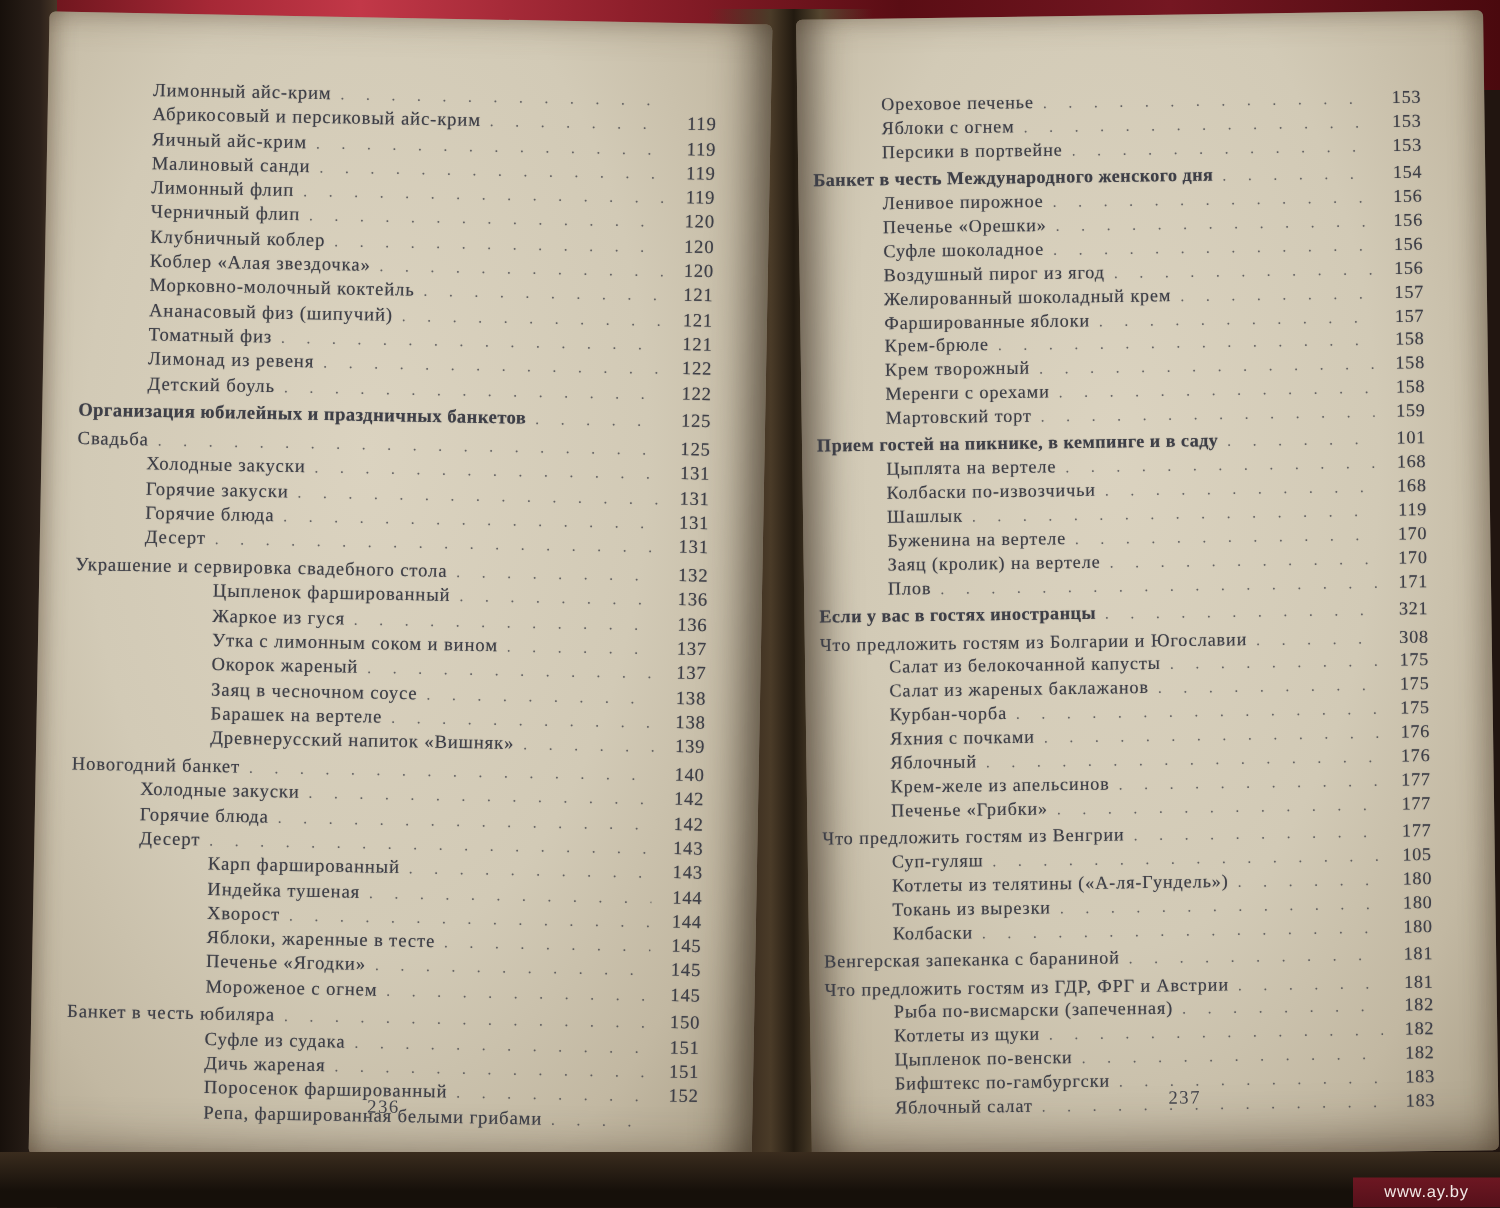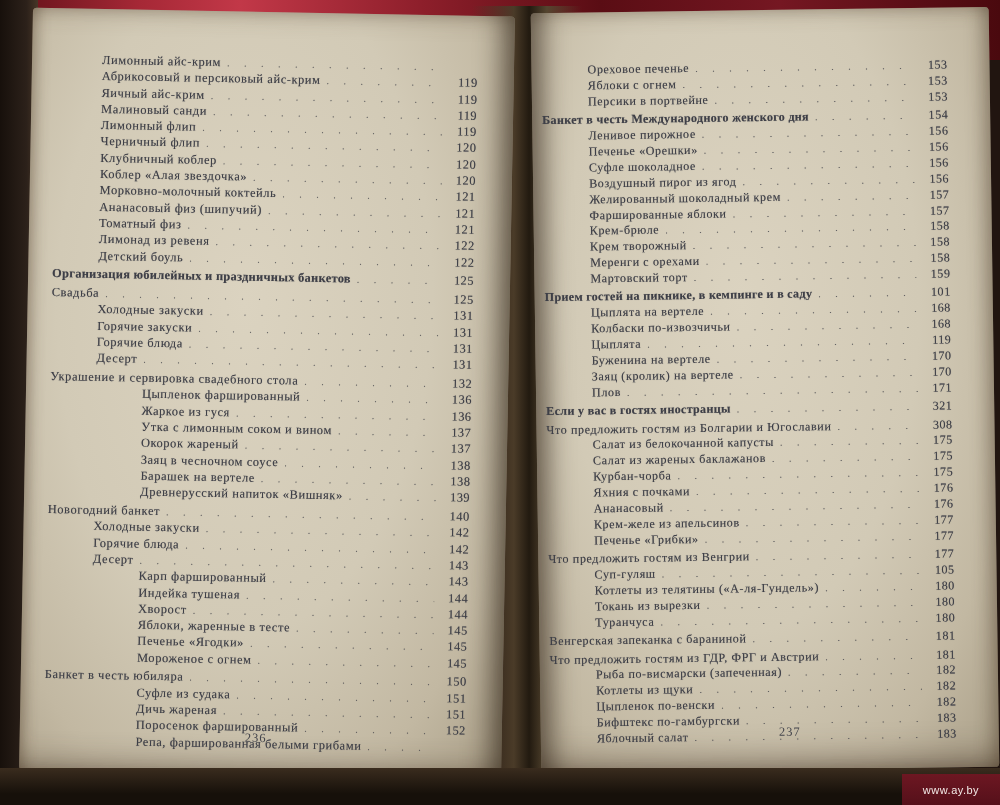--- a/index.html
+++ b/index.html
@@ -38,21 +38,21 @@
   .row.i2 .lab{margin-left:92px;}
   .row.b .lab{font-weight:bold;letter-spacing:.3px;}
   .lab{flex:0 0 auto;letter-spacing:.6px;}
   .dots{flex:1 1 auto;overflow:hidden;margin:0 6px;opacity:.75;letter-spacing:6px;font-size:10px;}
   .dots::after{content:". . . . . . . . . . . . . . . . . . . . . . . . . . . . . . . .";}
   .pg{flex:0 0 auto;min-width:28px;text-align:right;letter-spacing:.5px;}
   .folio{position:absolute;left:0;right:0;text-align:center;font-size:12.5px;
        letter-spacing:1px;color:#44454c;}
   .page-left  .folio{bottom:28px;padding-right:10px;}
   .page-right .folio{bottom:30px;padding-left:40px;}
-  .watermark{position:absolute;right:0;bottom:0;width:98px;height:31px;
+  .watermark{position:absolute;right:0;bottom:0;width:98px;height:20px;
        background:linear-gradient(180deg,#6d1722,#55101a);display:flex;align-items:center;
        justify-content:center;color:#f2e9e6;font-family:"Liberation Sans","DejaVu Sans",sans-serif;
        font-size:11px;letter-spacing:.5px;}
 </style>
 </head>
 <body>
 
 <div class="backdrop-top"></div>
 <div class="backdrop-left"></div>
 <div class="gutter"></div>
@@ -354,21 +354,21 @@
         <span class="lab">Цыплята на вертеле</span>
         <span class="dots"></span>
         <span class="pg">168</span>
       </div>
       <div class="row i1">
         <span class="lab">Колбаски по-извозчичьи</span>
         <span class="dots"></span>
         <span class="pg">168</span>
       </div>
       <div class="row i1">
-        <span class="lab">Цыплята</span>
+        <span class="lab">Шашлык</span>
         <span class="dots"></span>
         <span class="pg">119</span>
       </div>
       <div class="row i1">
         <span class="lab">Буженина на вертеле</span>
         <span class="dots"></span>
         <span class="pg">170</span>
       </div>
       <div class="row i1">
         <span class="lab">Заяц (кролик) на вертеле</span>
@@ -404,21 +404,21 @@
         <span class="lab">Курбан-чорба</span>
         <span class="dots"></span>
         <span class="pg">175</span>
       </div>
       <div class="row i1">
         <span class="lab">Яхния с почками</span>
         <span class="dots"></span>
         <span class="pg">176</span>
       </div>
       <div class="row i1">
-        <span class="lab">Ананасовый</span>
+        <span class="lab">Яблочный</span>
         <span class="dots"></span>
         <span class="pg">176</span>
       </div>
       <div class="row i1">
         <span class="lab">Крем-желе из апельсинов</span>
         <span class="dots"></span>
         <span class="pg">177</span>
       </div>
       <div class="row i1">
         <span class="lab">Печенье «Грибки»</span>
@@ -439,21 +439,21 @@
         <span class="lab">Котлеты из телятины («А-ля-Гундель»)</span>
         <span class="dots"></span>
         <span class="pg">180</span>
       </div>
       <div class="row i1">
         <span class="lab">Токань из вырезки</span>
         <span class="dots"></span>
         <span class="pg">180</span>
       </div>
       <div class="row i1">
-        <span class="lab">Туранчуса</span>
+        <span class="lab">Колбаски</span>
         <span class="dots"></span>
         <span class="pg">180</span>
       </div>
       <div class="row i0">
         <span class="lab">Венгерская запеканка с бараниной</span>
         <span class="dots"></span>
         <span class="pg">181</span>
       </div>
       <div class="row i0">
         <span class="lab">Что предложить гостям из ГДР, ФРГ и Австрии</span>

